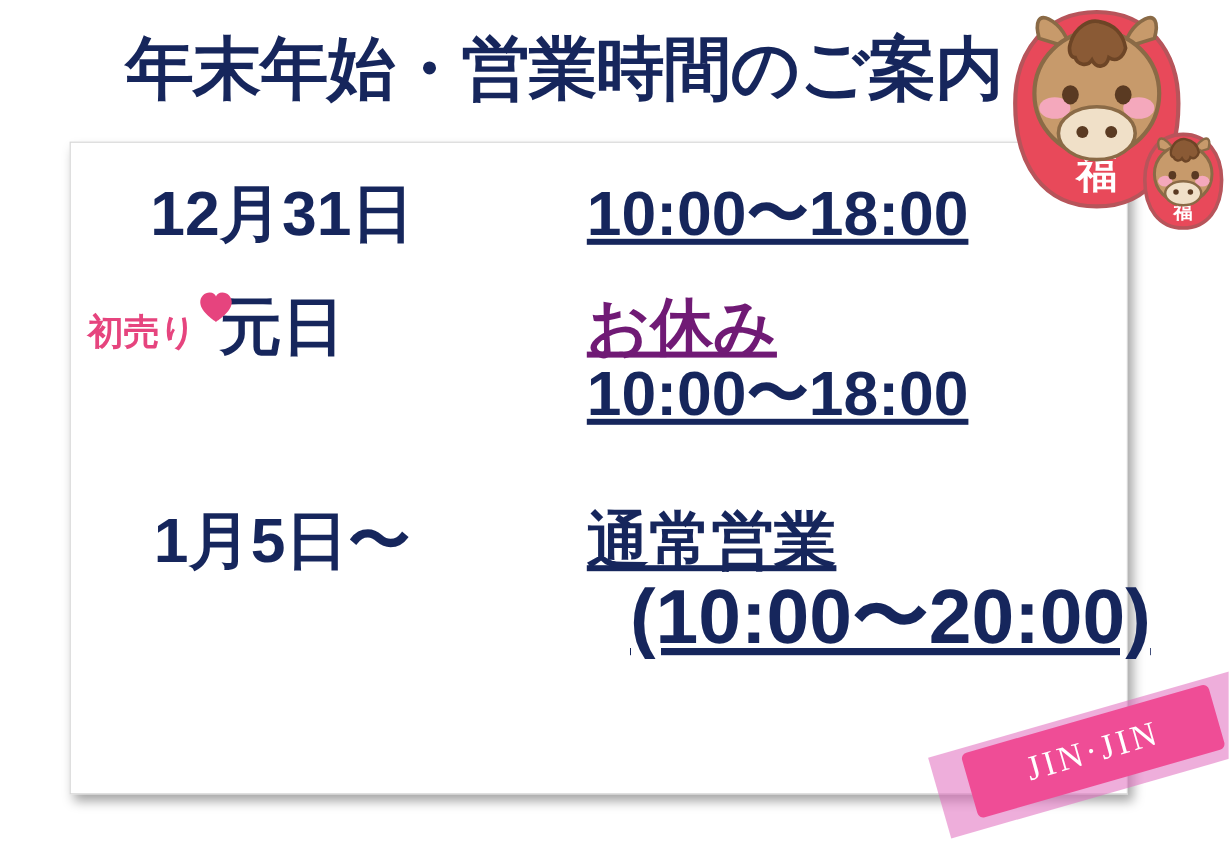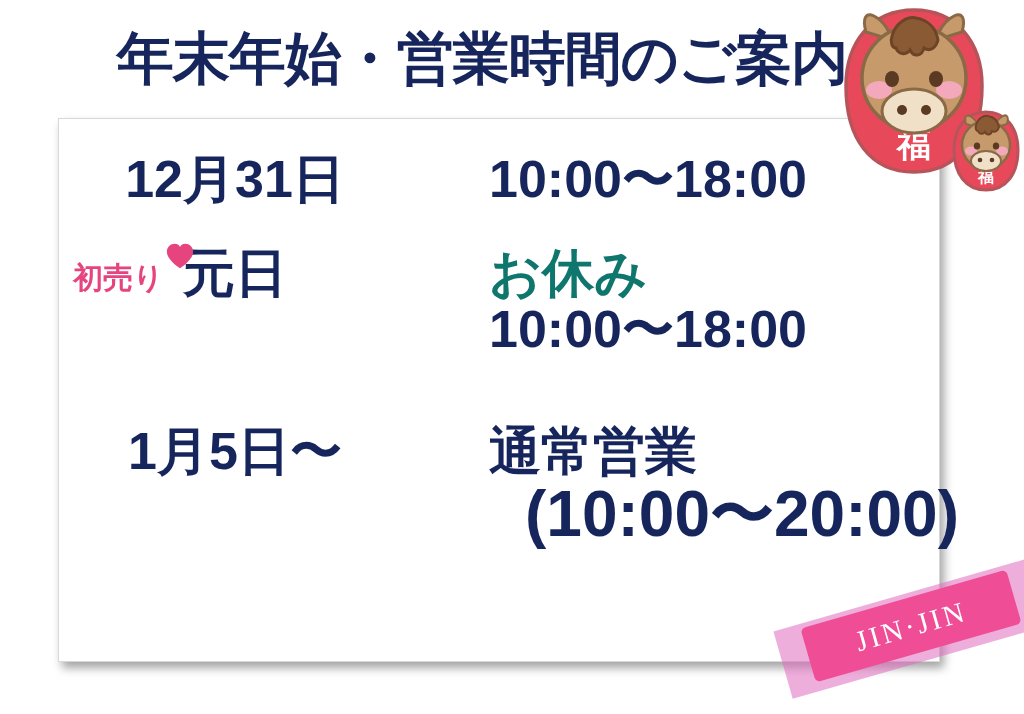--- a/index.html
+++ b/index.html
@@ -12,21 +12,21 @@
     width: 1024px;
     height: 714px;
     background: #ffffff;
     overflow: hidden;
     font-family: "Liberation Sans", "DejaVu Sans", sans-serif;
   }
 
   
   #title {
     position: absolute;
-    left: 12px;
+    left: 0;
     top: 26px;
     width: 940px;
     text-align: center;
     font-size: 57px;
     line-height: 64px;
     font-weight: bold;
     color: #16265c;
     letter-spacing: -1px;
     white-space: nowrap;
   }
@@ -70,23 +70,24 @@
     white-space: nowrap;
   }
   .col-hours {
     flex: 1 1 auto;
     padding-left: 78px;
     font-size: 52px;
     line-height: 60px;
     font-weight: bold;
     color: #16265c;
     white-space: nowrap;
+    text-decoration: underline;
   }
   .hours-closed {
-    color: #0f766e;
+    color: #701a75;
   }
   .hours-sub {
     display: block;
     padding-left: 36px;
     font-size: 64px;
     line-height: 66px;
     font-weight: bold;
     color: #16265c;
     white-space: nowrap;
   }

